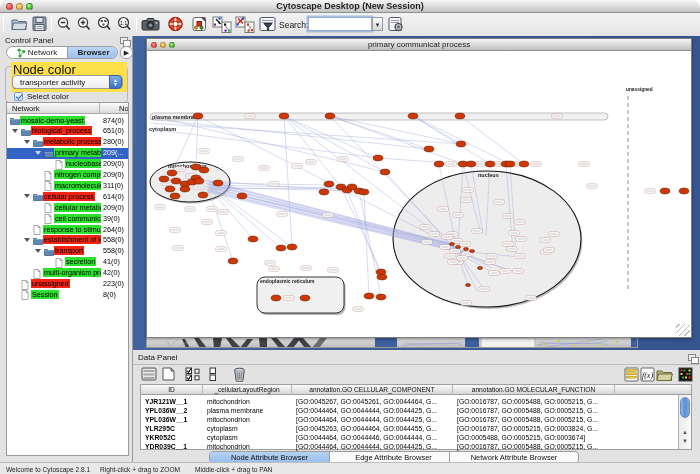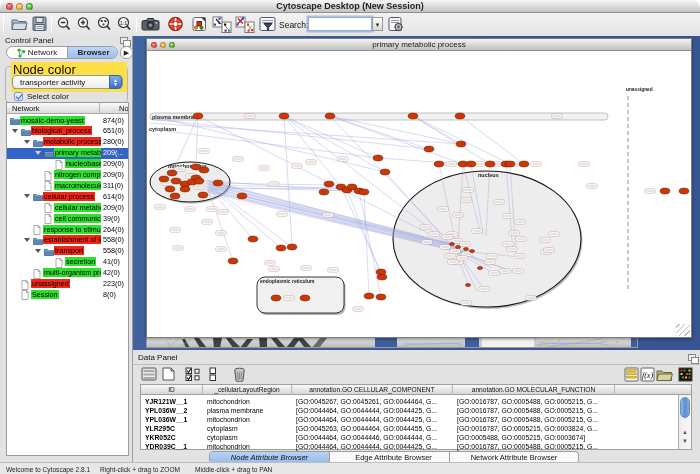--- a/index.html
+++ b/index.html
@@ -113,21 +113,21 @@
   .vscroll{position:absolute;right:0px;top:10px;width:13px;bottom:0;background:linear-gradient(90deg,#ececec,#f8f8f8);
     border-left:1px solid #b0b0b0;}
   .vthumb{position:absolute;left:1px;top:2px;width:10px;height:21px;border-radius:5px;
     background:linear-gradient(90deg,#8fb5e8,#5a8fd4 50%,#81a9dd);border:1px solid #6d8fbe;}
   .varrows{position:absolute;left:0;bottom:1px;width:12px;height:20px;font-size:6px;color:#555;text-align:center;line-height:9px;}
 
   .segtabs{position:absolute;left:76px;top:101px;height:13px;display:flex;
     border:1px solid #9d9d9d;border-radius:4px;overflow:hidden;background:#fafafa;font-size:7.5px;}
   .segtabs .seg{display:flex;align-items:center;justify-content:center;border-right:1px solid #9d9d9d;color:#111;}
   .segtabs .seg:last-child{border-right:none;}
-  .segtabs .seg.on{background:linear-gradient(#b6d2f3,#97bdec);font-style:italic;}
+  .segtabs .seg.on{background:linear-gradient(#b6d2f3,#97bdec);}
 
   
   .statusbar{position:absolute;left:0;top:462px;width:700px;height:12px;background:#e8e8e8;
     border-top:1px solid #bdbdbd;font-size:6.6px;color:#222;}
   .statusbar span{position:absolute;top:2.5px;}
 
   svg{display:block;}
 </style>
 </head>
 <body>
@@ -306,21 +306,21 @@
             <circle cx="470" cy="5" r="1.1"></circle>
           </g>
       </svg>
     </div>
 
     <div class="innerwin">
       <div class="innerbar">
         <span class="tl red" style="left:4px"></span>
         <span class="tl yellow" style="left:13px"></span>
         <span class="tl green" style="left:22px"></span>
-        <span class="title">primary metabolic process</span>
+        <span class="title">primary communicat process</span>
       </div>
       <div class="canvas">
         <svg id="graph" width="544" height="286" viewBox="0 0 544 286">
             <rect x="3" y="62" width="458" height="7" rx="3.5" fill="#f1f1f1" stroke="#a8a8a8" stroke-width="0.7"></rect>
             <text x="5" y="67.5" font-size="5.5" font-weight="bold" fill="#222">plasma membrane</text>
             <text x="2" y="80" font-size="5.5" font-weight="bold" fill="#222">cytoplasm</text>
             <ellipse cx="341.5" cy="190" rx="94" ry="68" fill="rgba(0,0,0,0.25)"></ellipse>
             <ellipse cx="340" cy="188" rx="94" ry="68" fill="#ededed" stroke="#161616" stroke-width="1.1"></ellipse>
             <text x="331" y="126" font-size="5.5" font-weight="bold" fill="#222">nucleus</text>
             <ellipse cx="44" cy="132.5" rx="40" ry="20" fill="rgba(0,0,0,0.25)"></ellipse>

